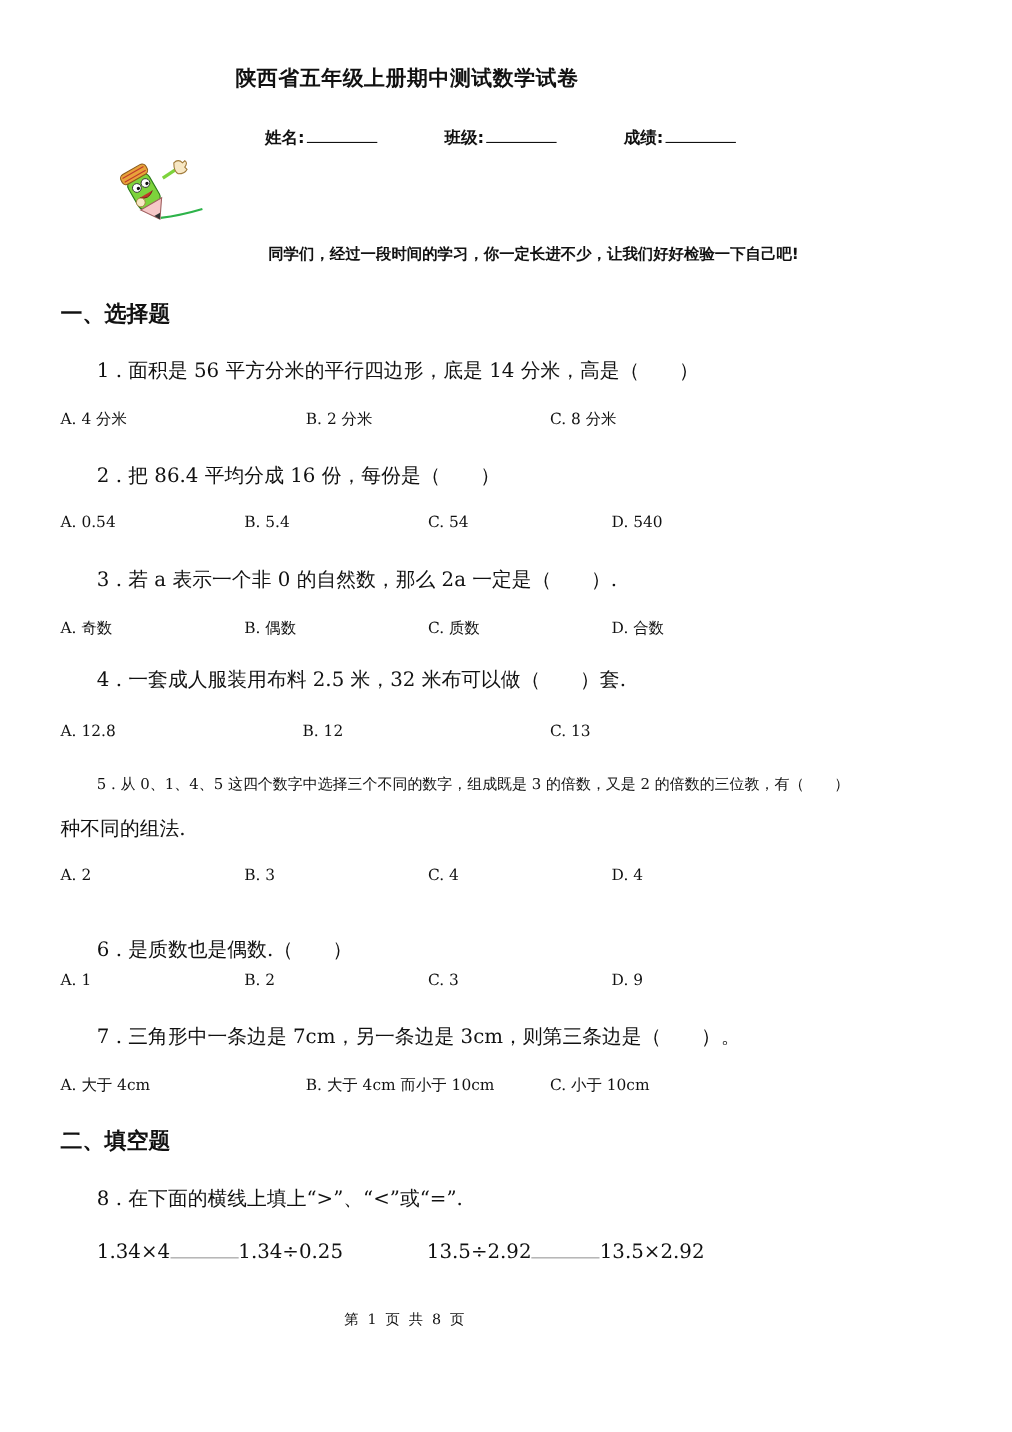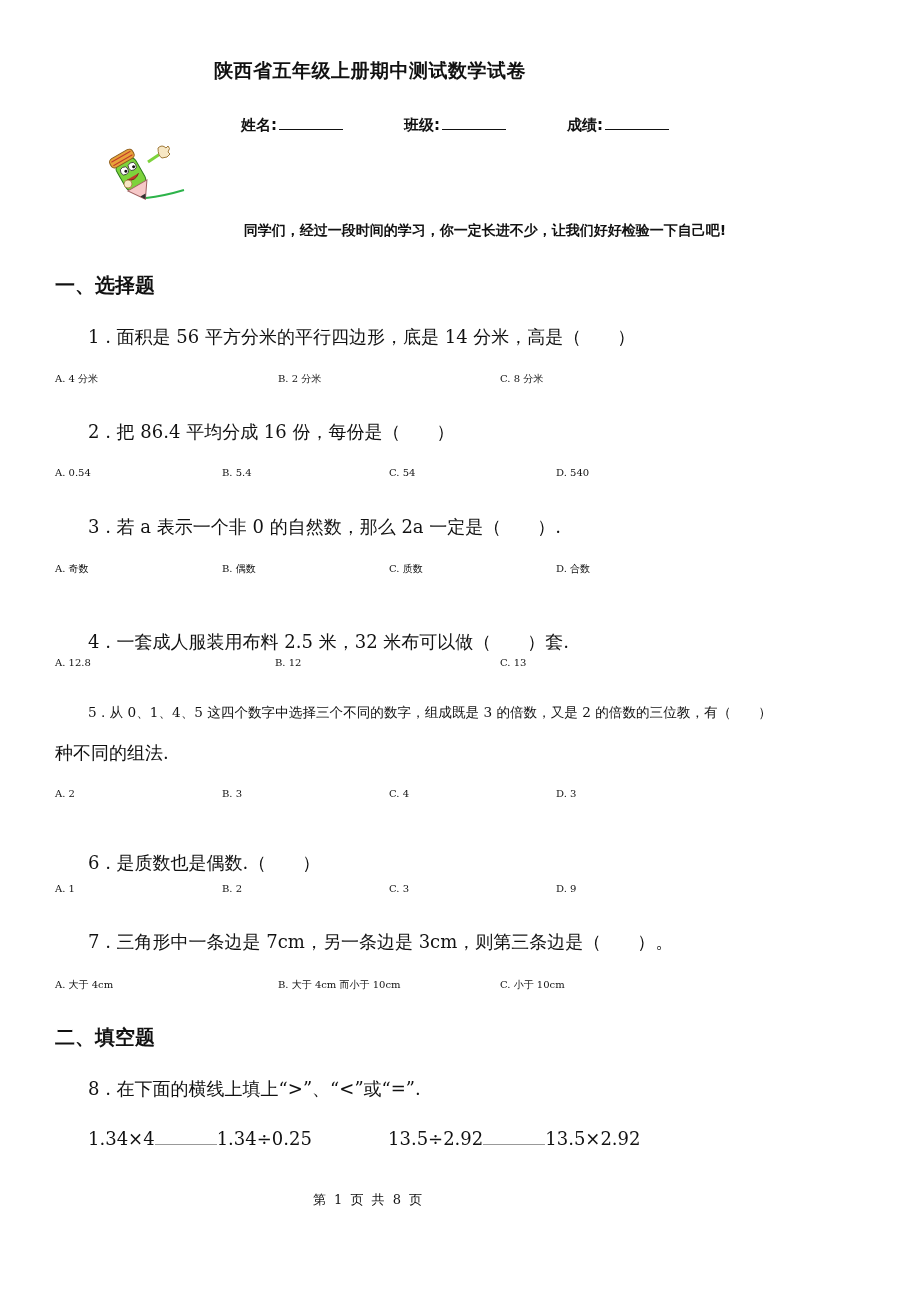--- a/index.html
+++ b/index.html
@@ -16,21 +16,21 @@
   }
   .info { top: 115px; font-family: "DejaVu Sans", "Liberation Sans", sans-serif; font-size: 15px; font-weight: bold; }
   .info .blank { display: inline-block; width: 64px; border-bottom: 1px solid #111; height: 14px; vertical-align: baseline; margin-left: 2px; }
   .mascot { left: 104px; top: 140px; width: 84px; height: 68px; }
   .greeting {
     left: 0; width: 970px; top: 222px; text-align: center;
     font-family: "DejaVu Sans", "Liberation Sans", sans-serif; font-size: 14px; font-weight: bold;
   }
   .section { left: 55px; font-family: "DejaVu Sans", "Liberation Sans", sans-serif; font-size: 20px; font-weight: bold; }
   .q { left: 88px; font-size: 18px; }
-  .opt { font-size: 10px; }
+  .opt { font-size: 14px; }
   .blank-line { display: inline-block; width: 62px; border-bottom: 1px solid #999; height: 14px; vertical-align: baseline; }
   .footer { left: 0; width: 737px; top: 1191px; text-align: center; font-size: 13px; letter-spacing: 2px; }
 </style>
 </head>
 <body>
 
 <div class="abs title">陕西省五年级上册期中测试数学试卷</div>
 
 <div class="abs info" style="left:241px;">
   <span>姓名:</span><span class="blank"></span>
@@ -78,31 +78,31 @@
 <div class="abs opt" style="left:222px;top:467px;">B. 5.4</div>
 <div class="abs opt" style="left:389px;top:467px;">C. 54</div>
 <div class="abs opt" style="left:556px;top:467px;">D. 540</div>
 
 <div class="abs q" style="top:515px;">3 . 若 a 表示一个非 0 的自然数，那么 2a 一定是（　　）.</div>
 <div class="abs opt" style="left:55px;top:562px;">A. 奇数</div>
 <div class="abs opt" style="left:222px;top:562px;">B. 偶数</div>
 <div class="abs opt" style="left:389px;top:562px;">C. 质数</div>
 <div class="abs opt" style="left:556px;top:562px;">D. 合数</div>
 
-<div class="abs q" style="top:630px;">4 . 一套成人服装用布料 2.5 米，32 米布可以做（　　）套.</div>
+<div class="abs q" style="top:606px;">4 . 一套成人服装用布料 2.5 米，32 米布可以做（　　）套.</div>
 <div class="abs opt" style="left:55px;top:657px;">A. 12.8</div>
 <div class="abs opt" style="left:275px;top:657px;">B. 12</div>
 <div class="abs opt" style="left:500px;top:657px;">C. 13</div>
 
 <div class="abs q" style="top:704px;font-size:13.6px;">5 . 从 0、1、4、5 这四个数字中选择三个不同的数字，组成既是 3 的倍数，又是 2 的倍数的三位教，有（　　）</div>
 <div class="abs q" style="left:55px;top:741px;">种不同的组法.</div>
 <div class="abs opt" style="left:55px;top:788px;">A. 2</div>
 <div class="abs opt" style="left:222px;top:788px;">B. 3</div>
 <div class="abs opt" style="left:389px;top:788px;">C. 4</div>
-<div class="abs opt" style="left:556px;top:788px;">D. 3</div>
+<div class="abs opt" style="left:556px;top:788px;">D. 4</div>
 
 <div class="abs q" style="top:835px;margin-top:16px;">6 . 是质数也是偶数.（　　）</div>
 <div class="abs opt" style="left:55px;top:883px;">A. 1</div>
 <div class="abs opt" style="left:222px;top:883px;">B. 2</div>
 <div class="abs opt" style="left:389px;top:883px;">C. 3</div>
 <div class="abs opt" style="left:556px;top:883px;">D. 9</div>
 
 <div class="abs q" style="top:930px;">7 . 三角形中一条边是 7cm，另一条边是 3cm，则第三条边是（　　）。</div>
 <div class="abs opt" style="left:55px;top:978px;">A. 大于 4cm</div>
 <div class="abs opt" style="left:278px;top:978px;">B. 大于 4cm 而小于 10cm</div>

